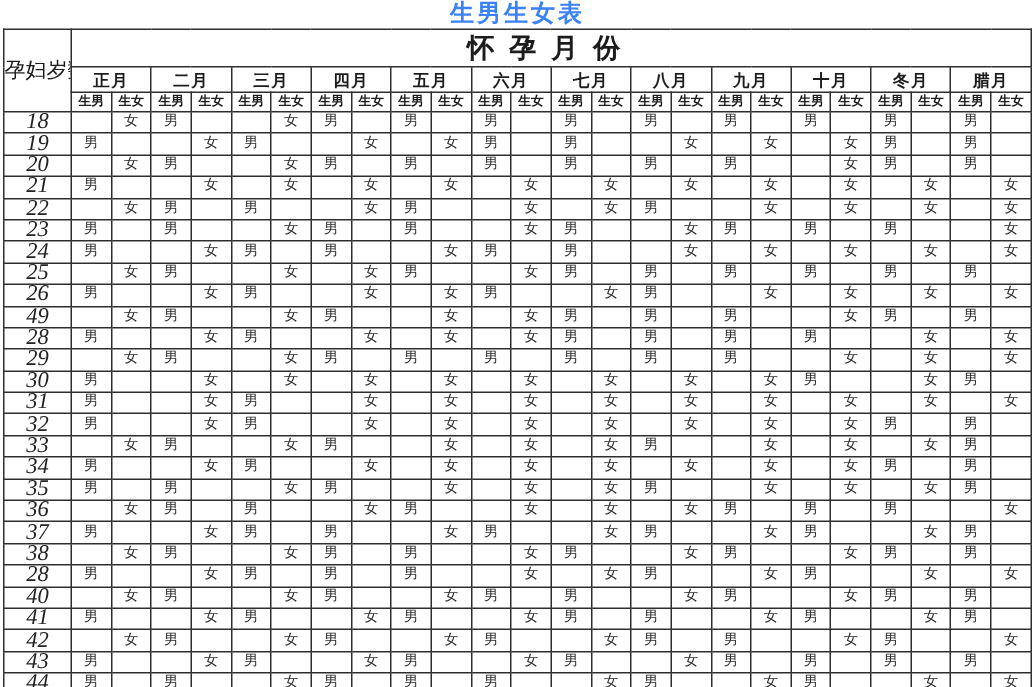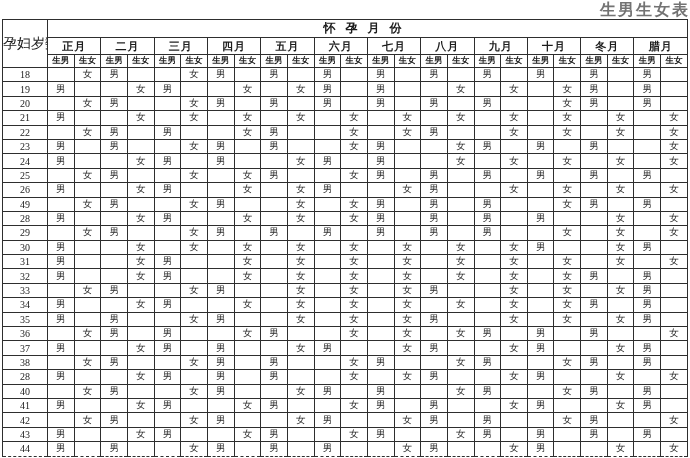--- a/index.html
+++ b/index.html
@@ -3,38 +3,38 @@
 <meta charset="utf-8">
 <style>
   html,body { margin:0; padding:0; background:#ffffff; }
   .sheet {
     width:690px; height:458px; box-sizing:border-box;
     background:#ffffff;
     font-family:"Liberation Serif","DejaVu Serif",serif;
     color:#1c1c1c; overflow:hidden;
   }
   .title {
-    text-align:right; font-size:16px; font-weight:bold;
-    letter-spacing:2px; line-height:19px; height:19px; color:#737373;
+    text-align:center; font-size:16px; font-weight:bold;
+    letter-spacing:2px; line-height:19px; height:19px; color:#3b82f6;
   }
   table.chart {
     border-collapse:collapse; table-layout:fixed;
     width:686px; margin:0 2px;
   }
   table.chart th, table.chart td {
     border:1px solid #2e2e2e; padding:0; text-align:center;
     overflow:hidden; white-space:nowrap; font-weight:normal;
   }
   col.age-col { width:45px; }
-  tr.group-row th.grp { height:15px; font-size:12px; font-weight:bold; letter-spacing:10px; }
+  tr.group-row th.grp { height:15px; font-size:18px; font-weight:bold; letter-spacing:10px; }
   th.corner { font-size:14px; font-weight:bold; letter-spacing:0; }
   tr.month-row th { height:16px; font-size:11px; font-weight:bold; letter-spacing:1px;margin-top:31px; }
   tr.sub-row th { height:11px; font-size:8.5px; font-weight:bold; letter-spacing:0; }
   tbody td { height:13.4px; font-size:9.5px; color:#2a2a2a; line-height:13px; }
-  tbody td.age { font-size:10px; color:#222; }
+  tbody td.age { font-size:15px; color:#222;font-style:italic; }
   tbody tr:last-child td { border-bottom:1px dashed #2e2e2e; }
 </style>
 </head>
 <body>
 
 <div class="sheet">
   <div class="title">生男生女表</div>
   <table class="chart">
       <colgroup>
         <col class="age-col">

